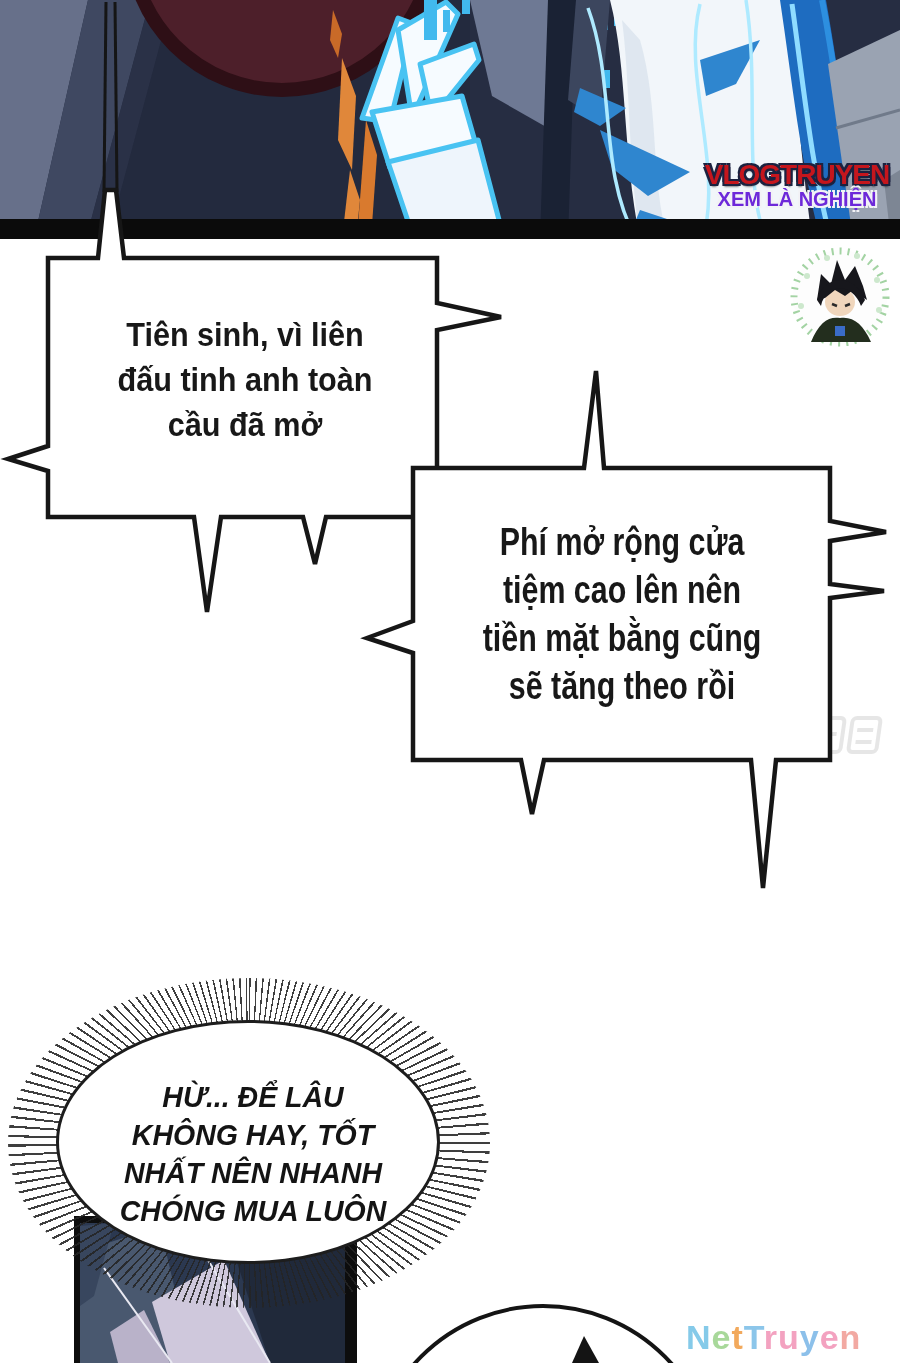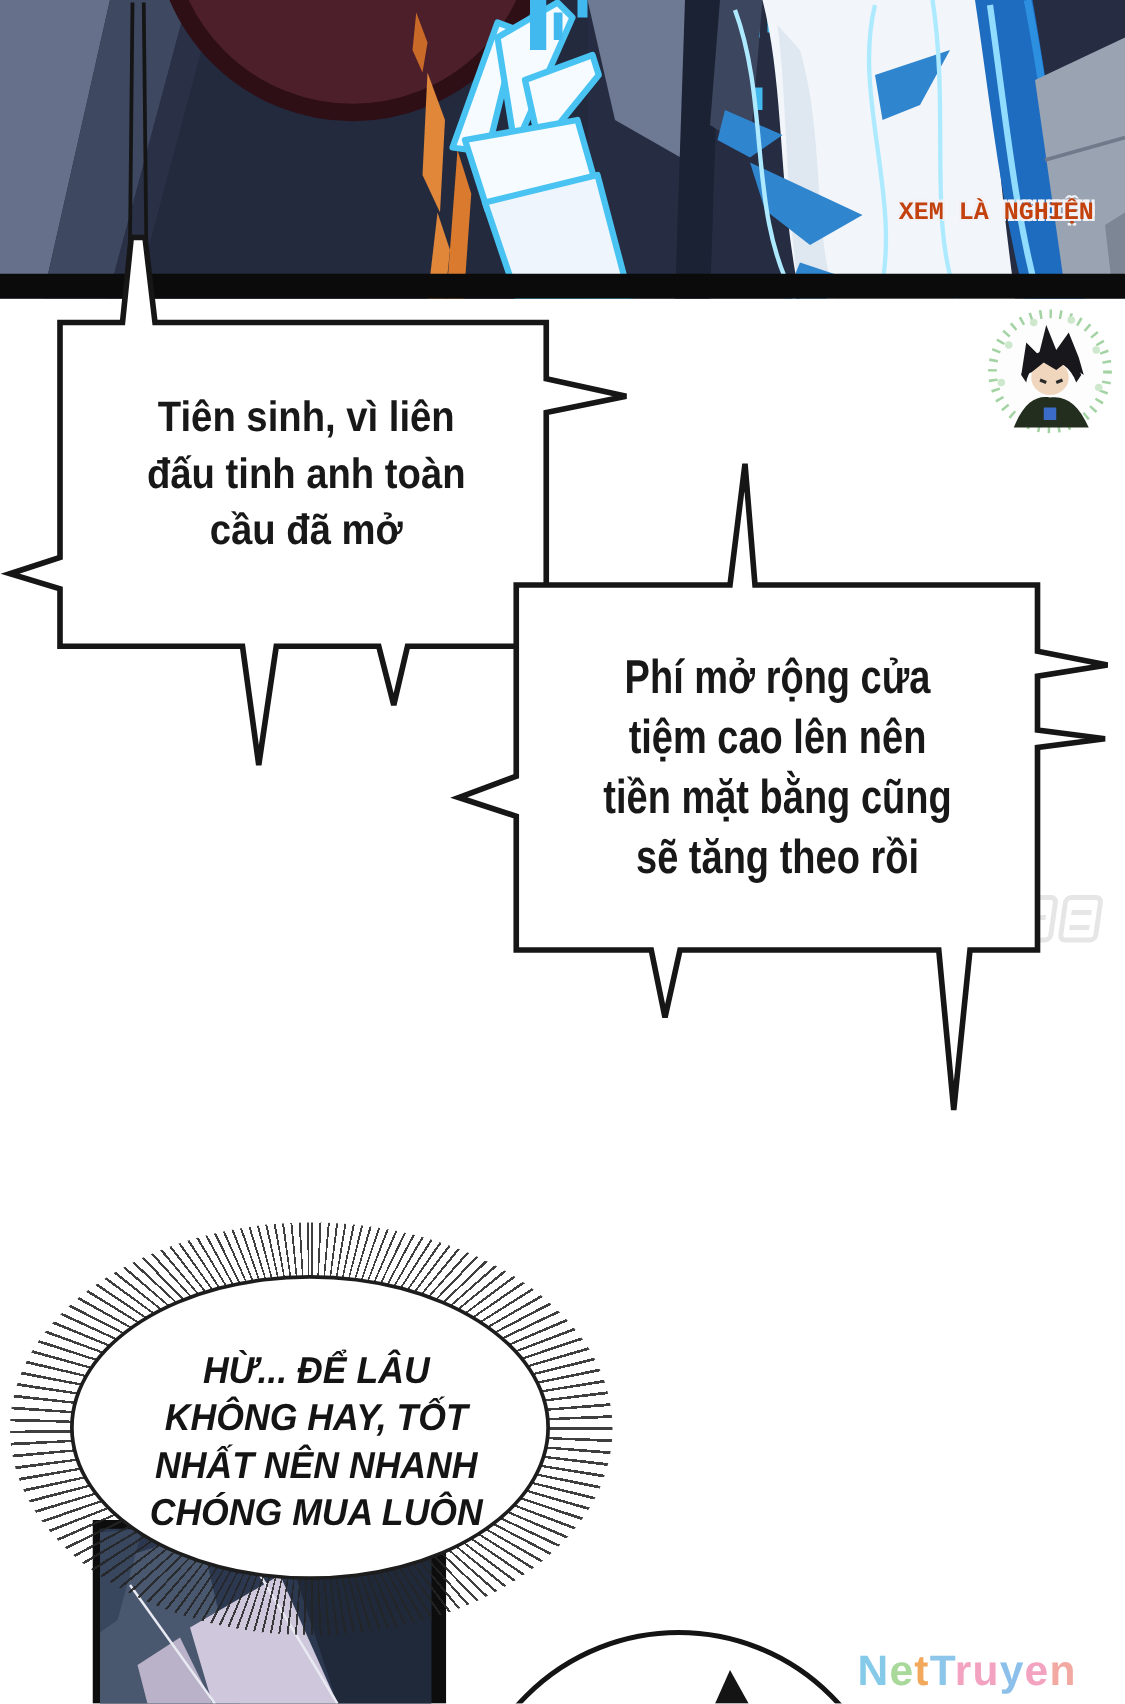--- a/index.html
+++ b/index.html
@@ -93,21 +93,22 @@
     <path d="M822,0 C838,80 846,170 862,236" stroke="#2d8fe0" stroke-width="6" fill="none"></path>
 
     <polygon points="828,64 900,30 900,232 852,232" fill="#9aa3b2"></polygon>
     <path d="M836,128 L900,110" stroke="#707a8a" stroke-width="3"></path>
     <polygon points="884,180 900,170 900,232 890,232" fill="#7d8694"></polygon>
 
     <rect x="0" y="219" width="900" height="20" fill="#0b0b0b"></rect>
   </svg>
 
   <div class="abs wm-vlog">
-    <div class="t2" style="color: #c2410c; font-family: Liberation Mono, monospace;">XEM LÀ NGHIỆN</div>
+    <div class="t1" style="color: rgb(197, 22, 29);">VLOGTRUYEN</div>
+    <div class="t2" style="color: #6d28d9;">XEM LÀ NGHIỆN</div>
   </div>
 
   <svg class="abs" style="left:787px;top:246px;" width="106" height="106" viewBox="0 0 106 106">
     <circle cx="53" cy="51" r="47" fill="#fdfdfd"></circle>
     <circle cx="53" cy="51" r="46" fill="none" stroke="#8cc88c" stroke-width="7" stroke-dasharray="2 6" opacity=".8"></circle>
     <g fill="#cde8cd">
       <circle cx="20" cy="30" r="3"></circle>
         <circle cx="40" cy="12" r="3"></circle>
         <circle cx="70" cy="10" r="3"></circle>
       <circle cx="90" cy="34" r="3"></circle>

